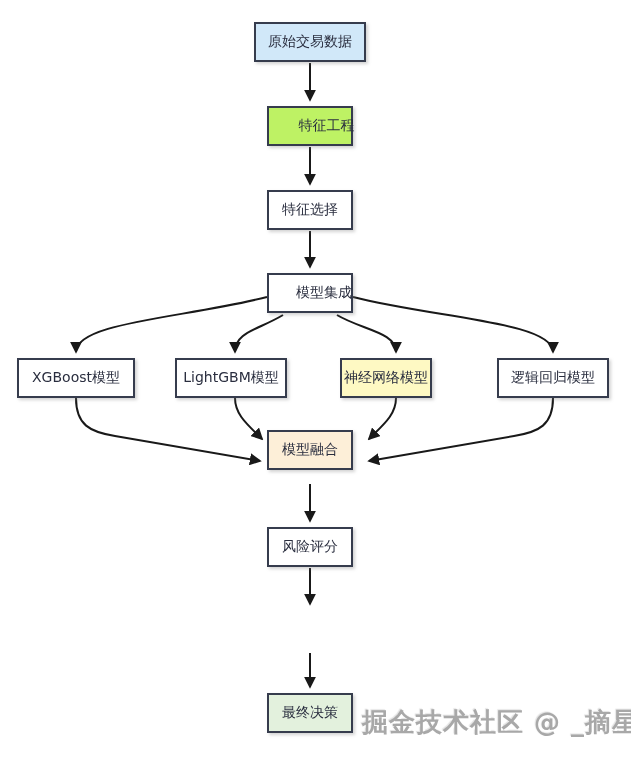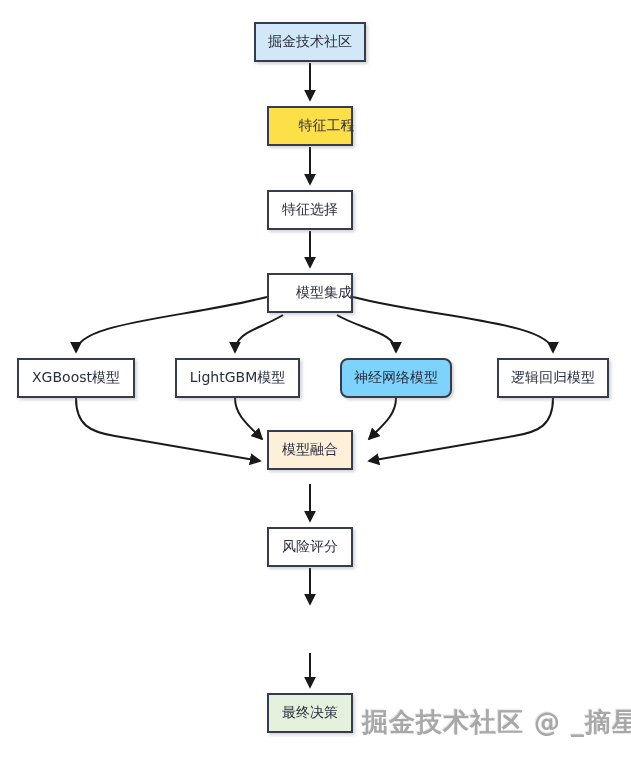--- a/index.html
+++ b/index.html
@@ -70,33 +70,33 @@
     <path d="M76,398 C76,425 90,432 115,436 L260,461" marker-end="url(#arrowhead)"></path>
     <path d="M235,398 C235,415 248,425 262,439" marker-end="url(#arrowhead)"></path>
     <path d="M396,398 C396,415 383,425 369,439" marker-end="url(#arrowhead)"></path>
     <path d="M553,398 C553,425 539,432 514,436 L369,461" marker-end="url(#arrowhead)"></path>
 
     <path d="M310,484 L310,521" marker-end="url(#arrowhead)"></path>
     <path d="M310,568 L310,604" marker-end="url(#arrowhead)"></path>
     <path d="M310,653 L310,687" marker-end="url(#arrowhead)"></path>
   </svg>
 
-  <div class="node" style="left: 254px; top: 22px; width: 112px; background: rgb(209, 232, 249);">掘金技术社区</div>
+  <div class="node" style="left: 254px; top: 22px; width: 112px; background: rgb(209, 232, 249);">原始交易数据</div>
 
-  <div class="node" style="left: 267px; top: 106px; width: 86px; background: #fde047; padding-left: 33px;">特征工程</div>
+  <div class="node" style="left: 267px; top: 106px; width: 86px; background: #bef264; padding-left: 33px;">特征工程</div>
 
   <div class="node" style="left: 267px; top: 190px; width: 86px; background: rgb(255, 255, 255);">特征选择</div>
 
   <div class="node" style="left: 267px; top: 273px; width: 86px; background: rgb(255, 255, 255); padding-left: 28px;">模型集成</div>
 
   <div class="node" style="left: 17px; top: 358px; width: 118px; background: rgb(255, 255, 255);">XGBoost模型</div>
 
-  <div class="node" style="left: 175px; top: 358px; width: 125px; background: rgb(255, 255, 255);">LightGBM模型</div>
+  <div class="node" style="left: 175px; top: 358px; width: 112px; background: rgb(255, 255, 255);">LightGBM模型</div>
 
-  <div class="node" style="left: 340px; top: 358px; width: 112px; background: #7dd3fc; border-radius: 8px;">神经网络模型</div>
+  <div class="node" style="left: 340px; top: 358px; width: 92px; background: #fef9c3;">神经网络模型</div>
 
   <div class="node" style="left: 497px; top: 358px; width: 112px; background: rgb(255, 255, 255);">逻辑回归模型</div>
 
   <div class="node" style="left: 267px; top: 430px; width: 86px; background: rgb(253, 239, 216);">模型融合</div>
 
   <div class="node" style="left: 267px; top: 527px; width: 86px; background: rgb(255, 255, 255);">风险评分</div>
 
 
   <div class="node" style="left: 267px; top: 693px; width: 86px; background: rgb(227, 241, 221);">最终决策</div>
 

